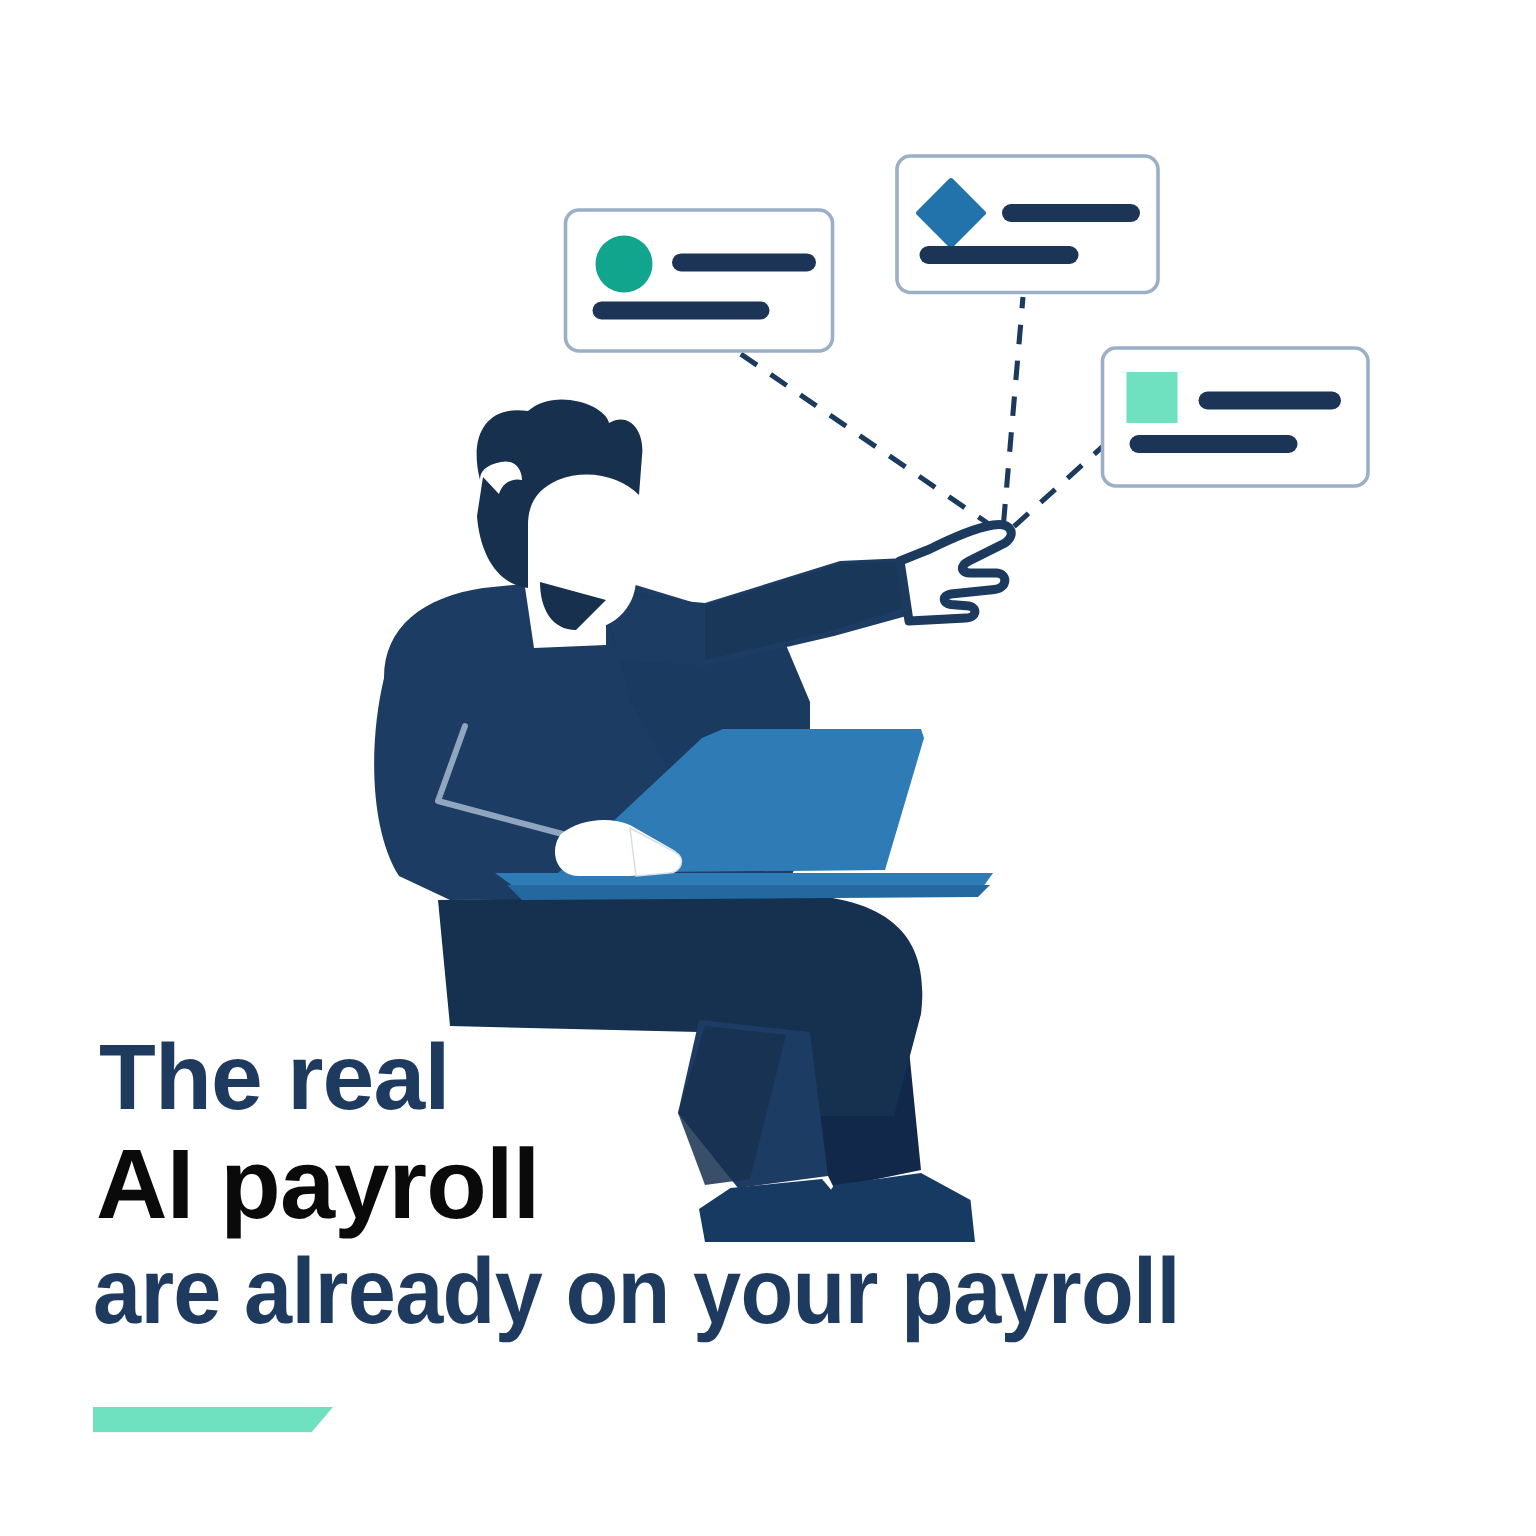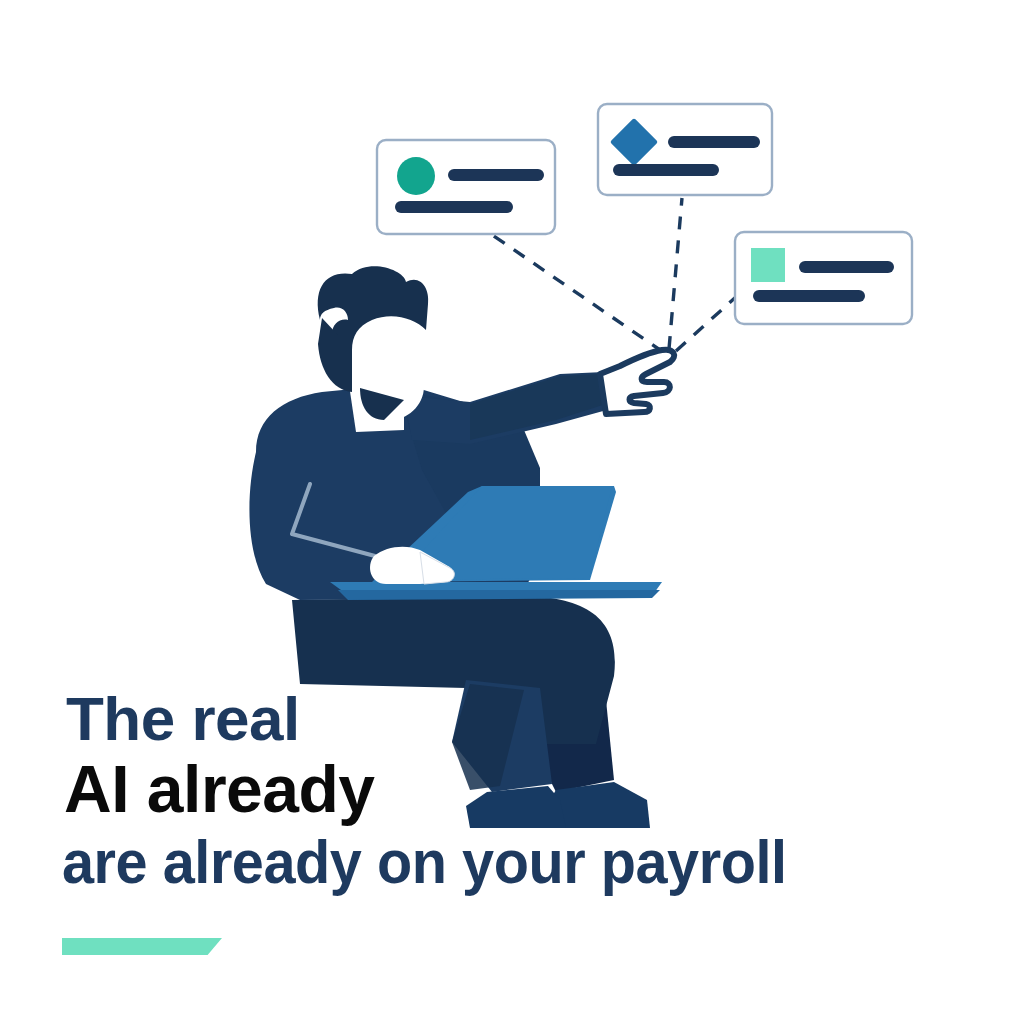--- a/index.html
+++ b/index.html
@@ -135,19 +135,19 @@
       <path d="M374,556 C386,546 406,544 420,550
                L448,566 C456,570 454,580 446,582
                L420,584 L386,584 C370,584 366,566 374,556 Z" fill="#FFFFFF"></path>
       <path d="M420,552 L450,568 C458,572 454,582 446,582 L424,584 Z" fill="#FFFFFF" stroke="#D7DEE7" stroke-width="1"></path>
 
     </g>
   </svg>
 
   <div id="headline">
     <span class="hl hl-1">The real</span>
-    <span class="hl hl-2">AI already</span>
+    <span class="hl hl-2">AI payroll</span>
     <span class="hl hl-3">are already on your payroll</span>
   </div>
 
   <div id="accent-bar"></div>
 
 </div>
 
 </body></html>

